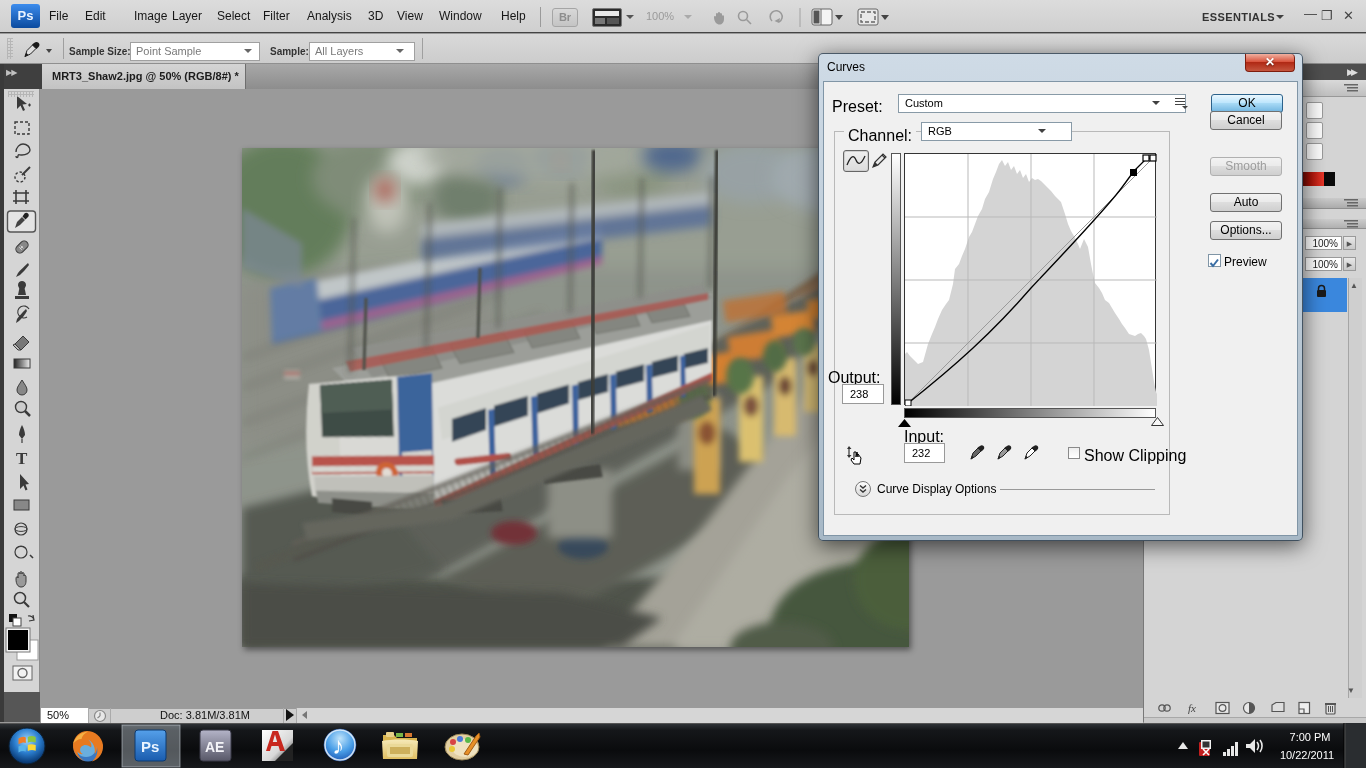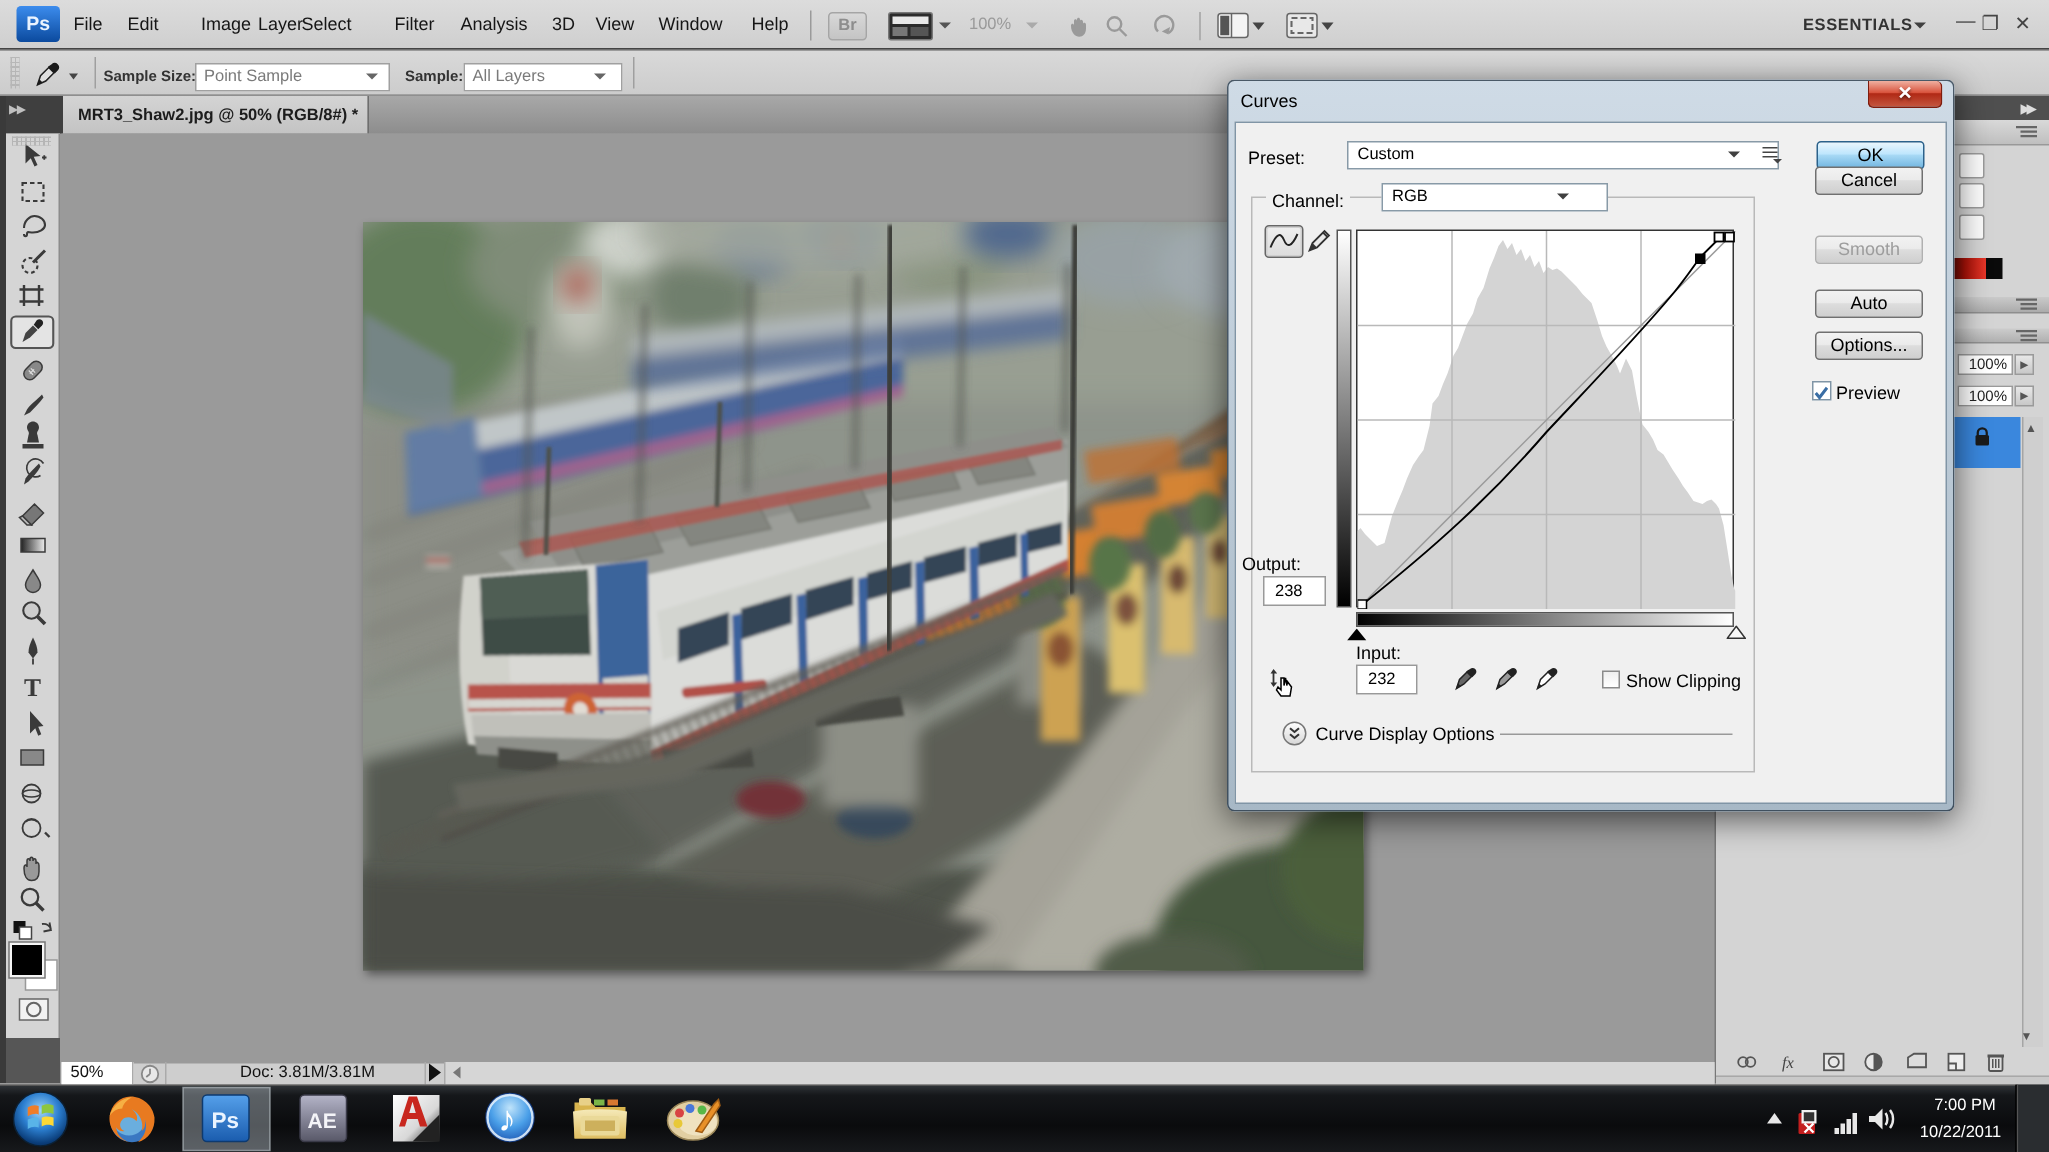--- a/index.html
+++ b/index.html
@@ -79,38 +79,38 @@
   box-shadow:0 5px 22px rgba(0,0,0,0.6), 0 0 0 1px rgba(30,45,60,0.75) inset;
 }
 #dlgtitle { left:9px; top:7px; font-size:12px; color:#000; }
 #dlgbody { left:5px; top:28px; width:475px; height:455px; background:#f0f0f0;
   border:1px solid #8095a6; }
 #closex { left:427px; top:1px; width:50px; height:18px;
   background:linear-gradient(#f0b0a0,#d9553f 45%,#b02915 50%,#c4553e);
   border:1px solid #7e1c0d; border-top:none; border-radius:0 4px 4px 4px;
   color:#fff; text-align:center; font-size:12px; font-weight:bold; line-height:16px;
   text-shadow:0 1px 2px rgba(0,0,0,0.5); }
-.dl { font-size:12px; color:#000; }
+.dl { font-size:16px; color:#000; }
 .dcombo { background:#fff; border:1px solid #889aa7; font-size:11px; color:#000;
   line-height:17px; padding-left:6px;margin-left:20px; }
 .dbtn { border:1px solid #707070; border-radius:3px; font-size:12px; color:#000;
   text-align:center; background:linear-gradient(#f2f2f2 0%,#ebebeb 45%,#dddddd 50%,#cfcfcf 100%); }
 .arrow-down { width:0; height:0; border-left:4px solid transparent; border-right:4px solid transparent;
   border-top:4px solid #404040; }
 </style>
 </head>
 <body>
 
 <div id="menubar" class="abs"></div>
 <div id="pslogo" class="abs">Ps</div>
 <div class="abs mi" style="left:49px;">File</div>
 <div class="abs mi" style="left:85px;">Edit</div>
 <div class="abs mi" style="left:134px;">Image</div>
 <div class="abs mi" style="left:172px;">Layer</div>
-<div class="abs mi" style="left:201px;">Select</div>
+<div class="abs mi" style="left:217px;">Select</div>
 <div class="abs mi" style="left:263px;">Filter</div>
 <div class="abs mi" style="left:307px;">Analysis</div>
 <div class="abs mi" style="left:368px;">3D</div>
 <div class="abs mi" style="left:397px;">View</div>
 <div class="abs mi" style="left:439px;">Window</div>
 <div class="abs mi" style="left:501px;">Help</div>
 <div id="menusep" class="abs"></div>
 <div id="brbtn" class="abs">Br</div>
 <div class="abs" style="left:592px;top:8px;width:30px;height:19px;border:1px solid #777;background:#2b2b2b;border-radius:2px;">
   <div class="abs" style="left:2px;top:2px;width:24px;height:5px;background:#e8e8e8;"></div>

